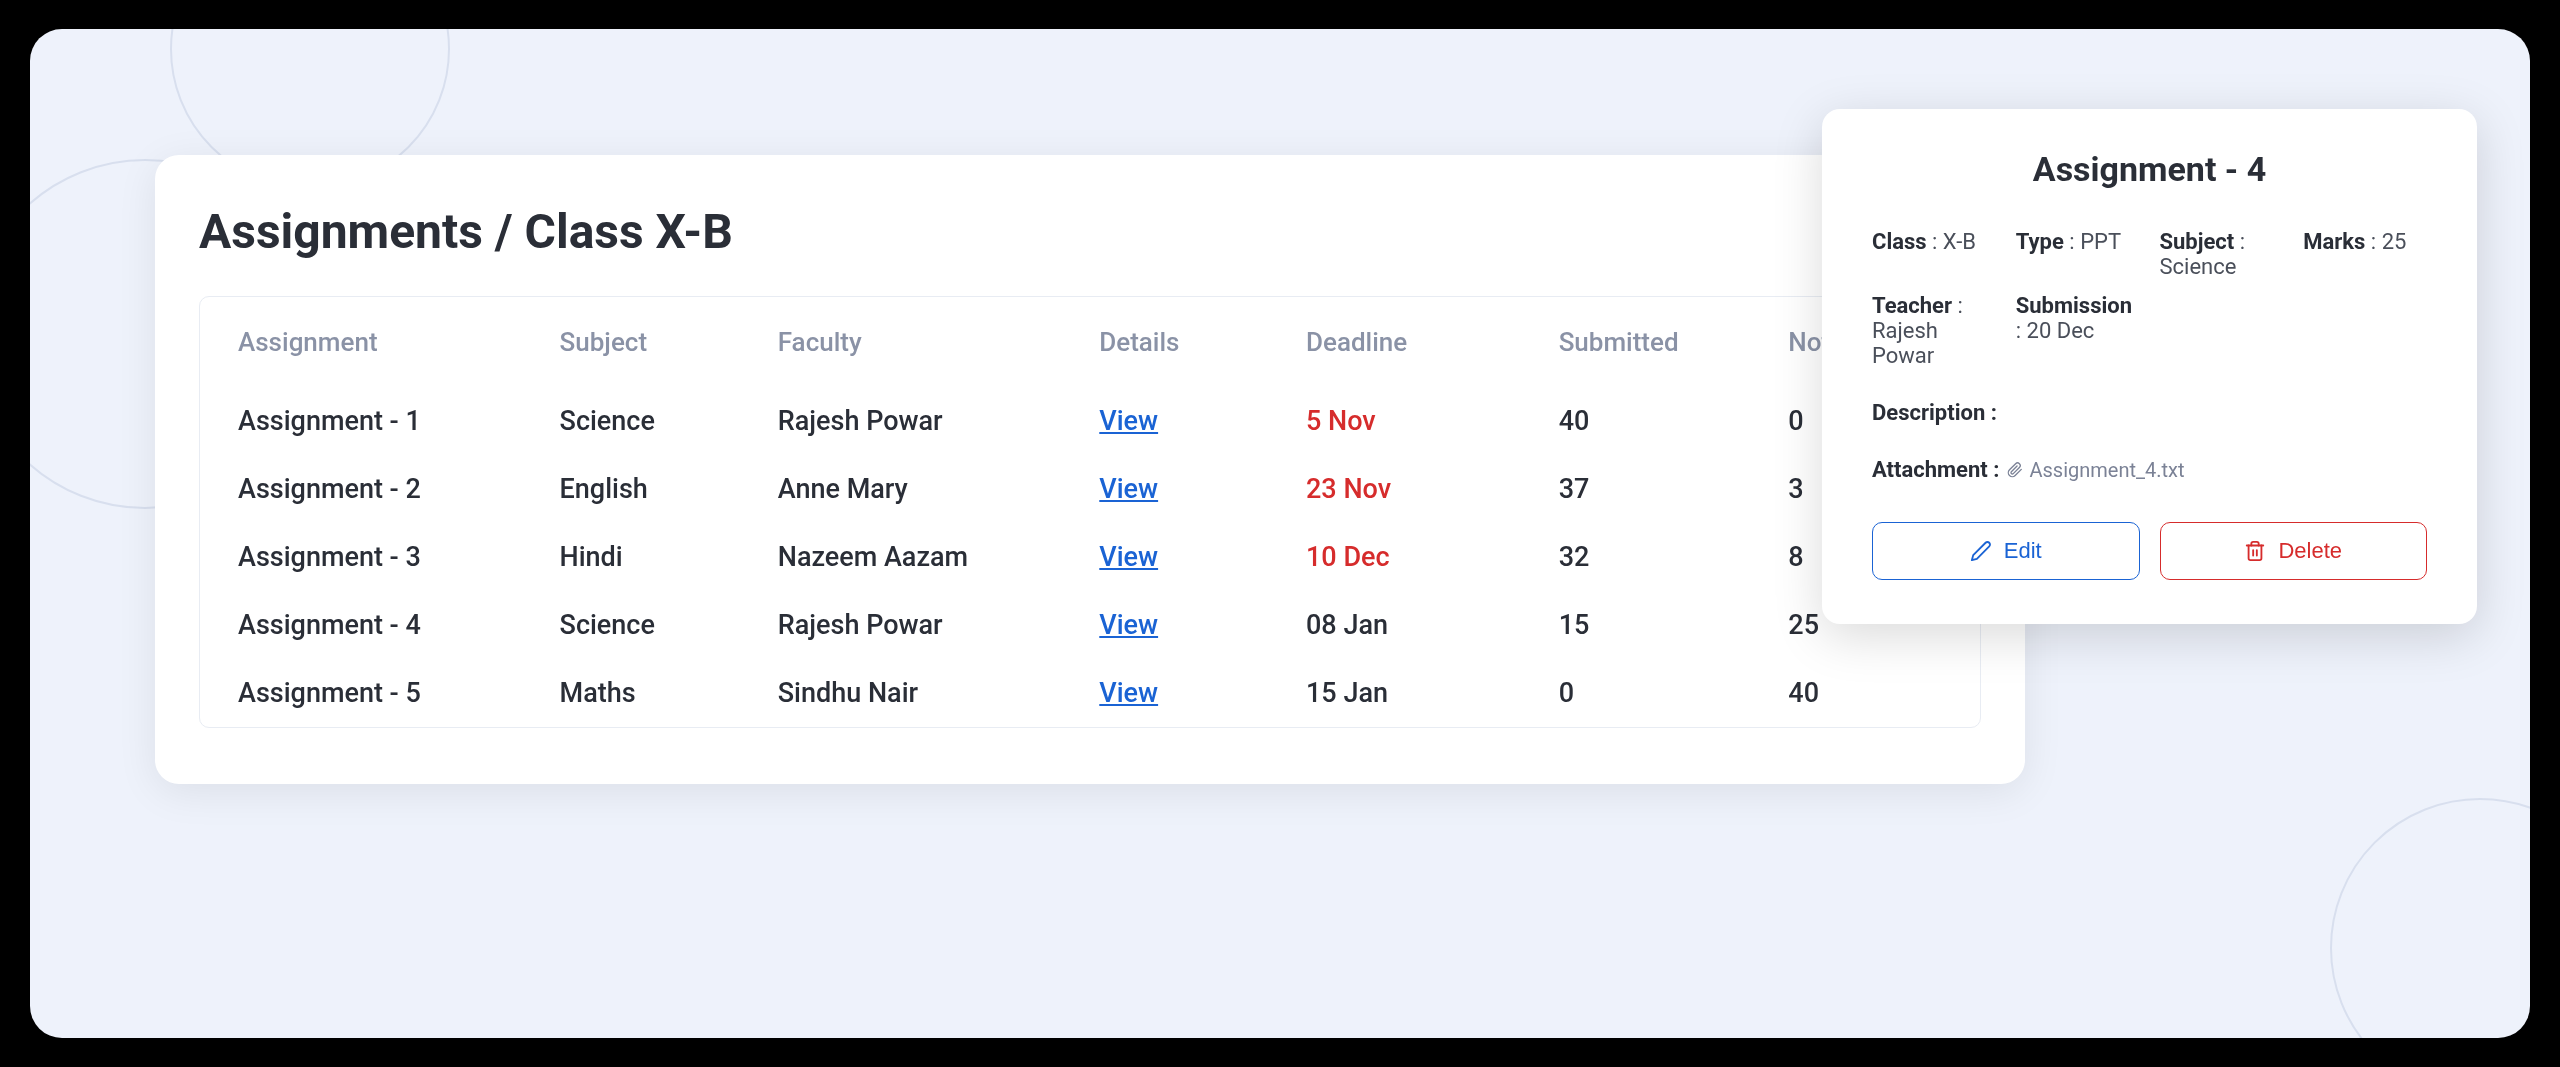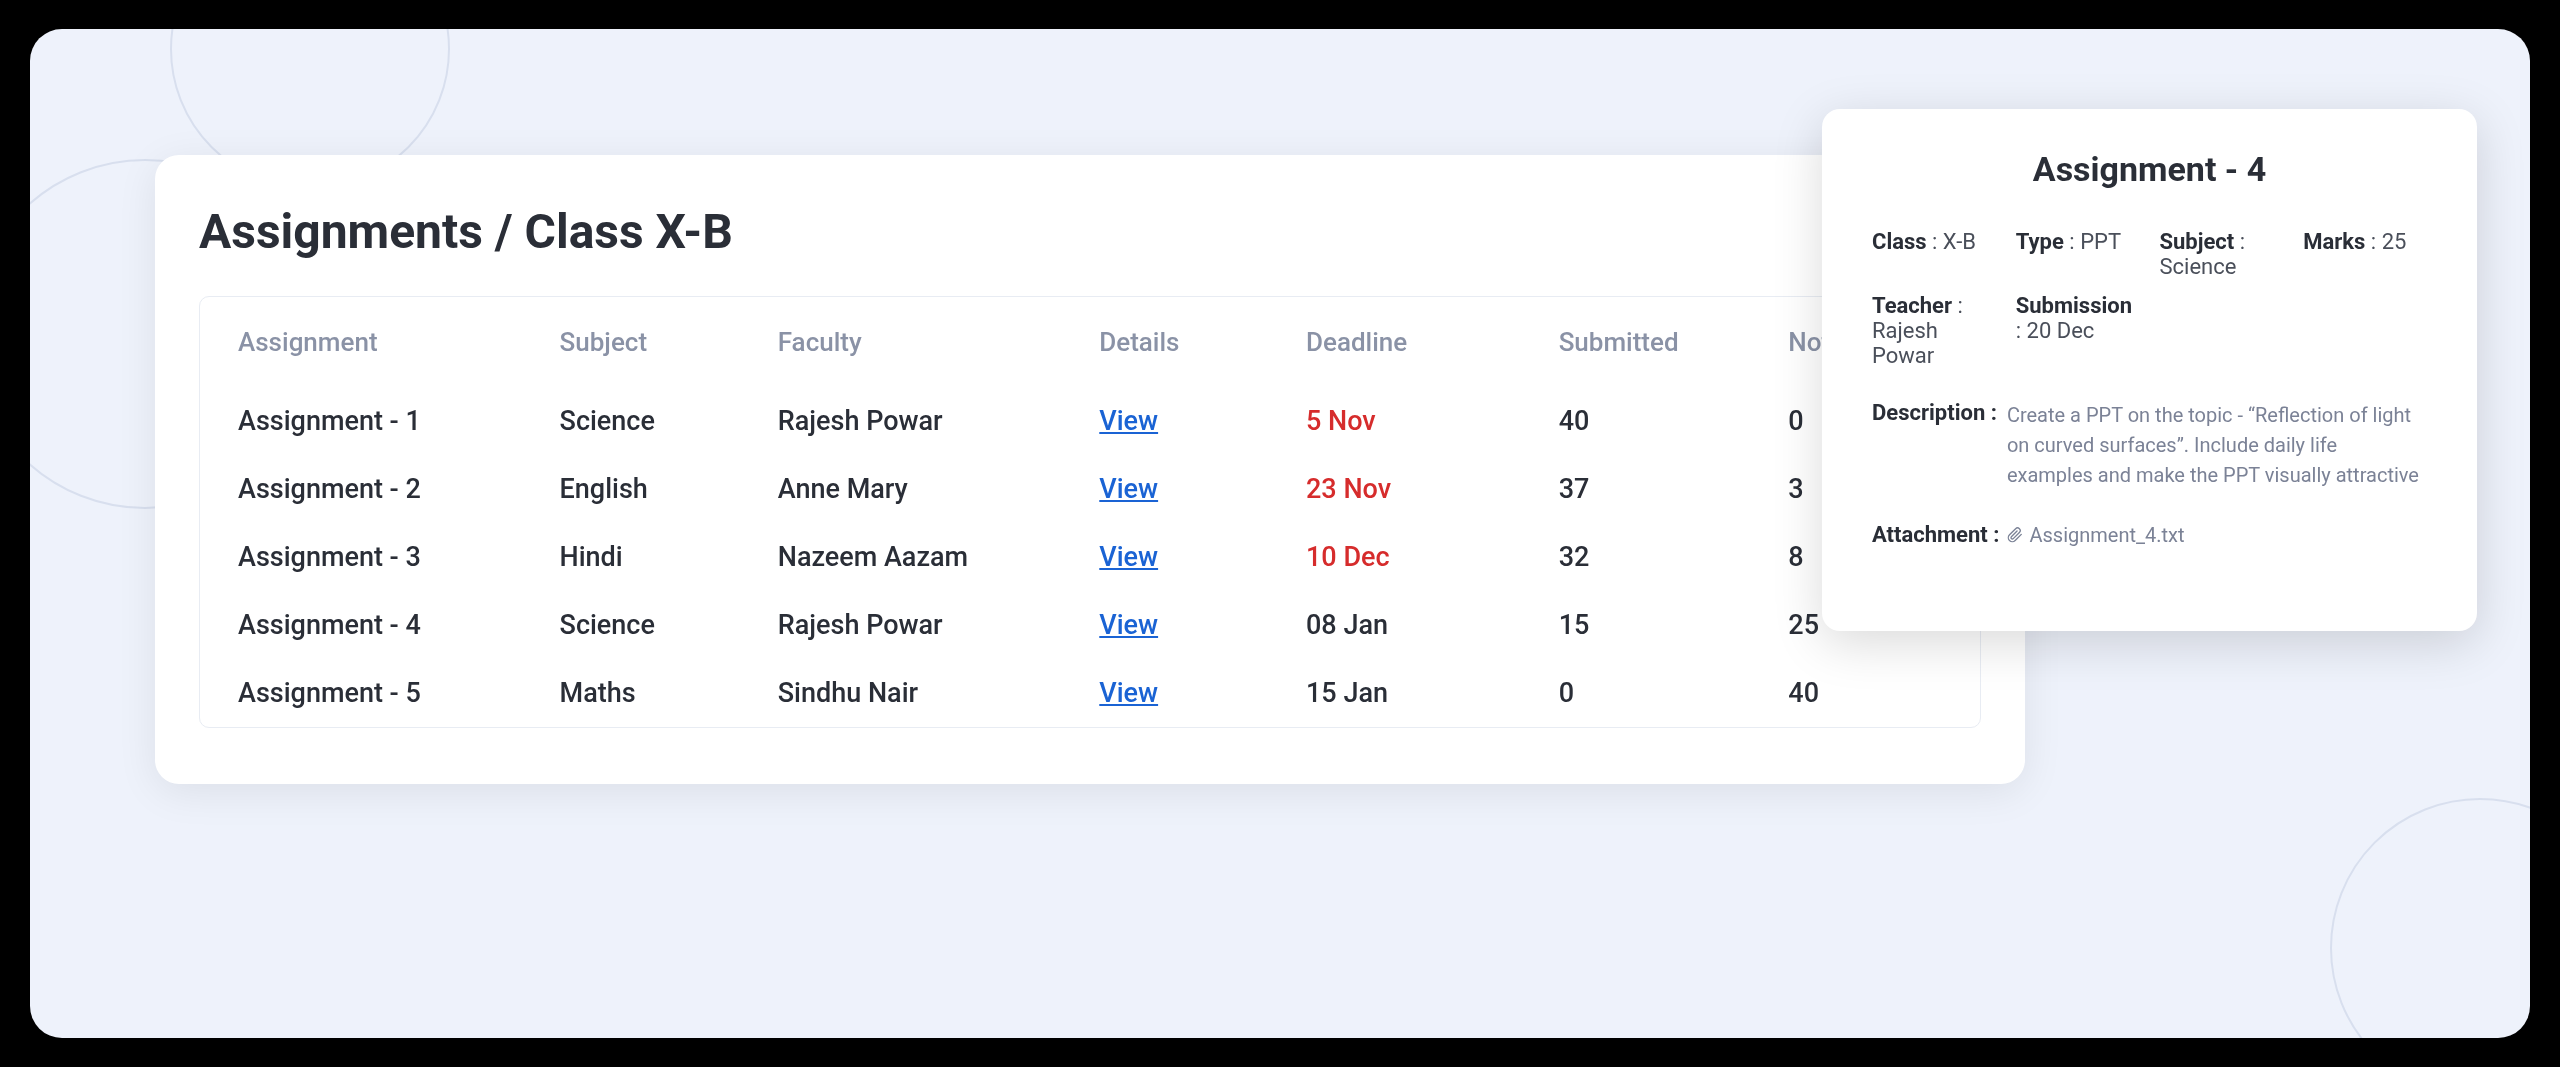--- a/index.html
+++ b/index.html
@@ -333,27 +333,43 @@
       <div class="detail-item">
         <span class="detail-label">Teacher</span><span class="detail-value"> : </span><span class="detail-value">Rajesh Powar</span>
       </div>
       <div class="detail-item">
         <span class="detail-label">Submission</span><span class="detail-value"> : </span><span class="detail-value">20 Dec</span>
       </div>
     </div>
 
     <div class="description-row">
       <span class="description-label"><span>Description</span> :</span>
-      <span class="description-text">Create a PPT on the topic - “Reflection of light on curved surfaces”. Include daily life examples and make the PPT visually attractive</span>
     </div>
 
     <div class="attachment-row">
       <span class="attachment-label"><span>Attachment</span> :</span>
       <span class="attachment-file">
         <svg class="paperclip-icon" viewBox="0 0 24 24" fill="none" stroke="#7b8296" stroke-width="2" stroke-linecap="round" stroke-linejoin="round">
           <path d="M21.44 11.05l-9.19 9.19a6 6 0 0 1-8.49-8.49l9.19-9.19a4 4 0 0 1 5.66 5.66l-9.2 9.19a2 2 0 0 1-2.83-2.83l8.49-8.48"></path>
         </svg>
         <span>Assignment_4.txt</span>
       </span>
     </div>
 
+    <div class="button-row">
+      <button class="btn btn-edit">
+        <svg viewBox="0 0 24 24" fill="none" stroke="#1a63d4" stroke-width="2" stroke-linecap="round" stroke-linejoin="round">
+          <path d="M17 3a2.828 2.828 0 1 1 4 4L7.5 20.5 2 22l1.5-5.5L17 3z"></path>
+        </svg>
+        <span>Edit</span>
+      </button>
+      <button class="btn btn-delete">
+        <svg viewBox="0 0 24 24" fill="none" stroke="#d62c2c" stroke-width="2" stroke-linecap="round" stroke-linejoin="round">
+          <polyline points="3 6 5 6 21 6"></polyline>
+          <path d="M19 6v14a2 2 0 0 1-2 2H7a2 2 0 0 1-2-2V6m3 0V4a2 2 0 0 1 2-2h4a2 2 0 0 1 2 2v2"></path>
+          <line x1="10" y1="11" x2="10" y2="17"></line>
+          <line x1="14" y1="11" x2="14" y2="17"></line>
+        </svg>
+        <span>Delete</span>
+      </button>
+    </div>
   </div>
 </div>
 
 </body></html>

